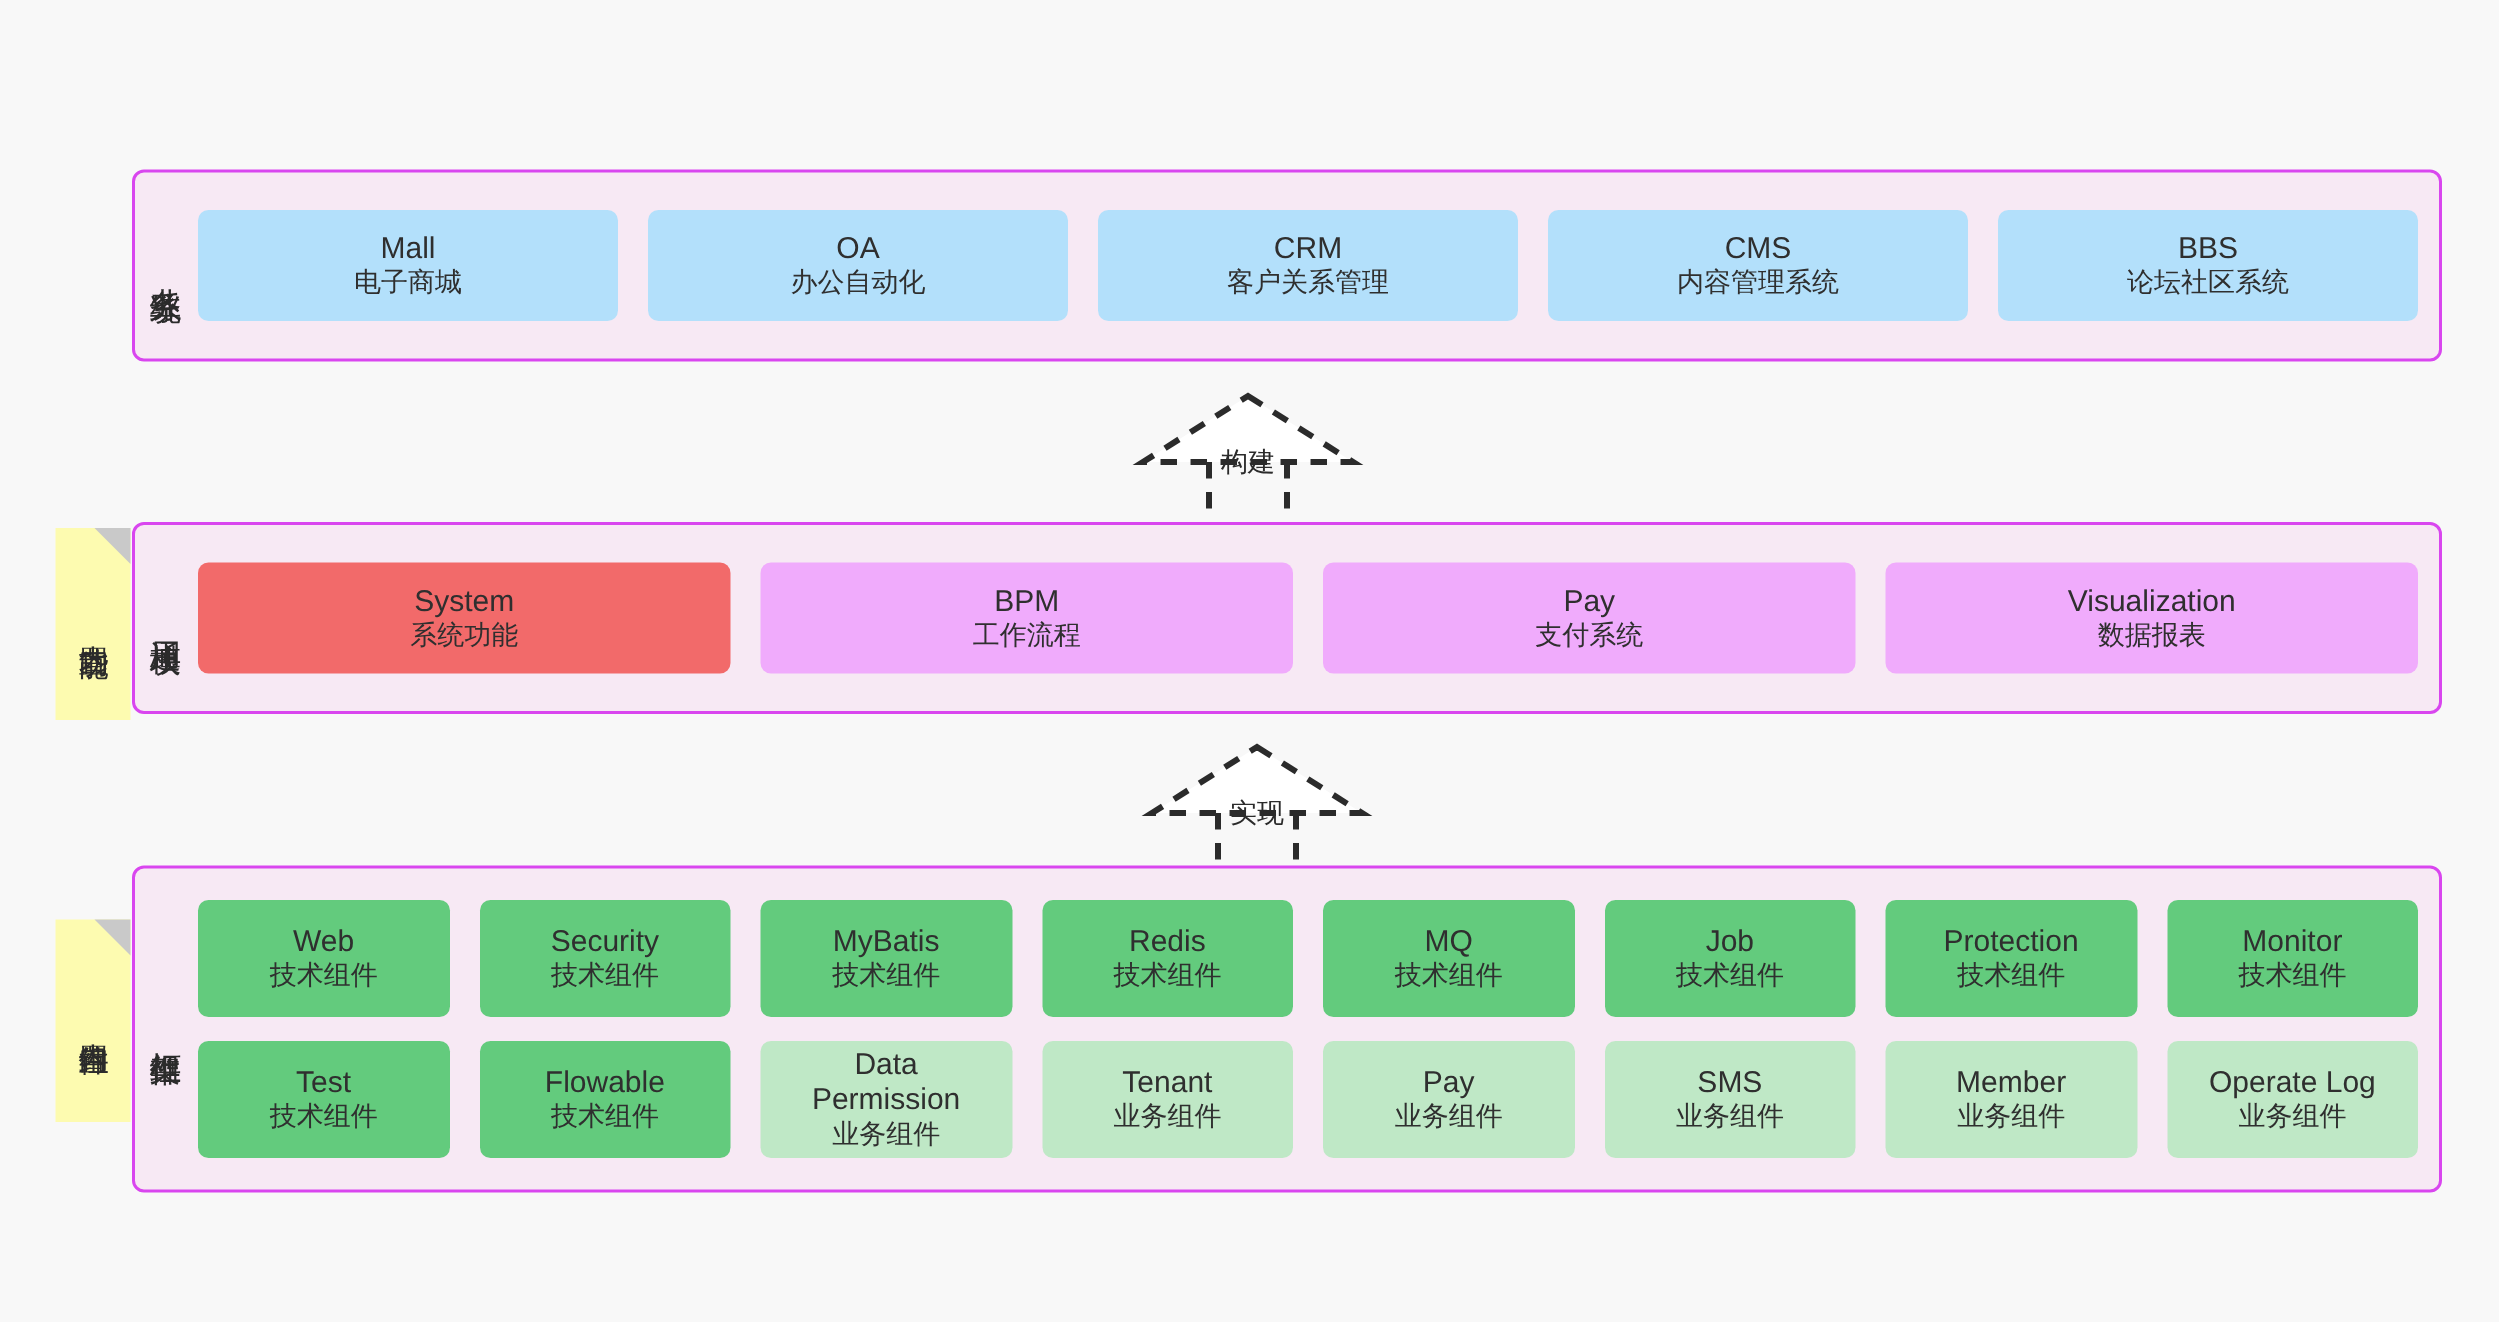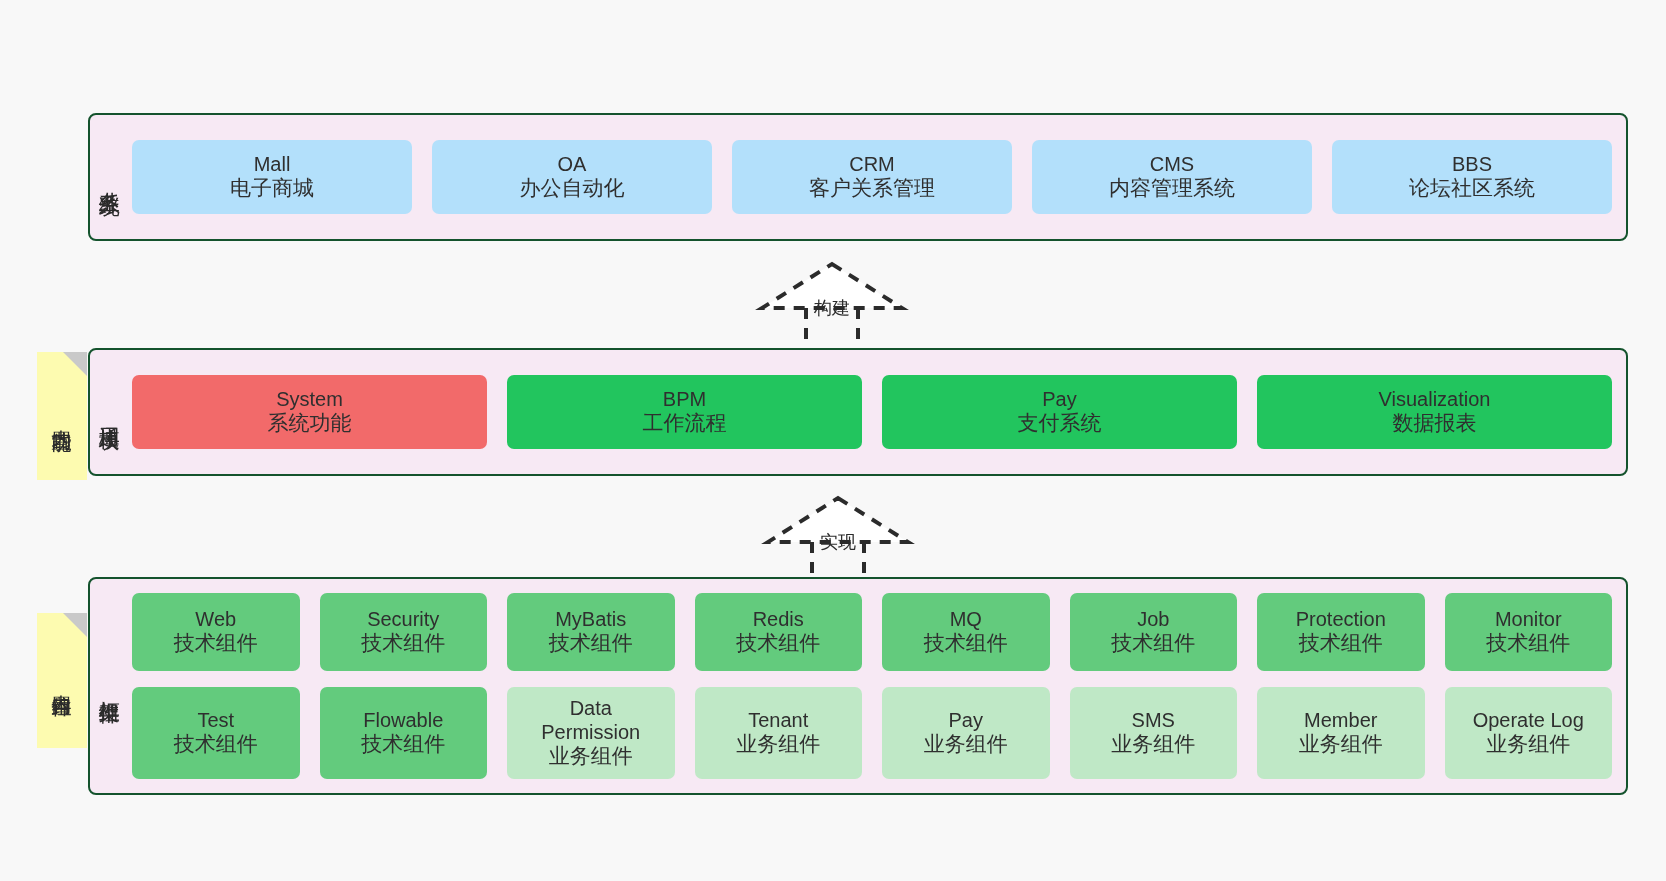--- a/index.html
+++ b/index.html
@@ -13,21 +13,21 @@
     position: relative;
     font-family: "Liberation Sans", "DejaVu Sans", sans-serif;
     color: #333333;
     overflow: hidden;
   }
 
   
   .layer {
     position: absolute;
     background: #f7e9f4;
-    border: 2px solid #14532d;
+    border: 2px solid #d946ef;
     border-radius: 8px;
     box-sizing: border-box;
     display: flex;
     align-items: stretch;
   }
 
   
   .layer-title {
     flex: 0 0 auto;
     width: 38px;
@@ -68,27 +68,27 @@
     text-align: center;
     box-sizing: border-box;
     padding: 6px 4px;
     line-height: 1.18;
   }
   .card .title-en {
     font-size: 20px;
     color: #2f2f2f;
   }
   .card .title-cn {
-    font-size: 21px;
+    font-size: 18px;
     color: #2f2f2f;
   }
 
   .card.blue   { background: #b3e0fb; }
   .card.red    { background: #f26a6a; }
-  .card.pink   { background: #22c55e; align-items: center; }
+  .card.pink   { background: #f0abfc; align-items: center; }
   .card.green  { background: #63cb7d; }
   .card.lgreen { background: #bfe8c6; }
 
   
   .sticky {
     position: absolute;
     background: #fdfbb0;
     box-shadow: 0 0 0 0 transparent;
     display: flex;
     align-items: center;
@@ -239,21 +239,21 @@
       <div class="card green">
         <span class="title-en">Protection</span>
         <span class="title-cn">技术组件</span>
       </div>
       <div class="card green">
         <span class="title-en">Monitor</span>
         <span class="title-cn">技术组件</span>
       </div>
     </div>
 
-    <div class="row" style="height:92px;">
+    <div class="row" style="height:78px;">
       <div class="card green">
         <span class="title-en">Test</span>
         <span class="title-cn">技术组件</span>
       </div>
       <div class="card green">
         <span class="title-en">Flowable</span>
         <span class="title-cn">技术组件</span>
       </div>
       <div class="card lgreen">
         <span class="title-en" style="max-width:108px;">Data Permission</span>

